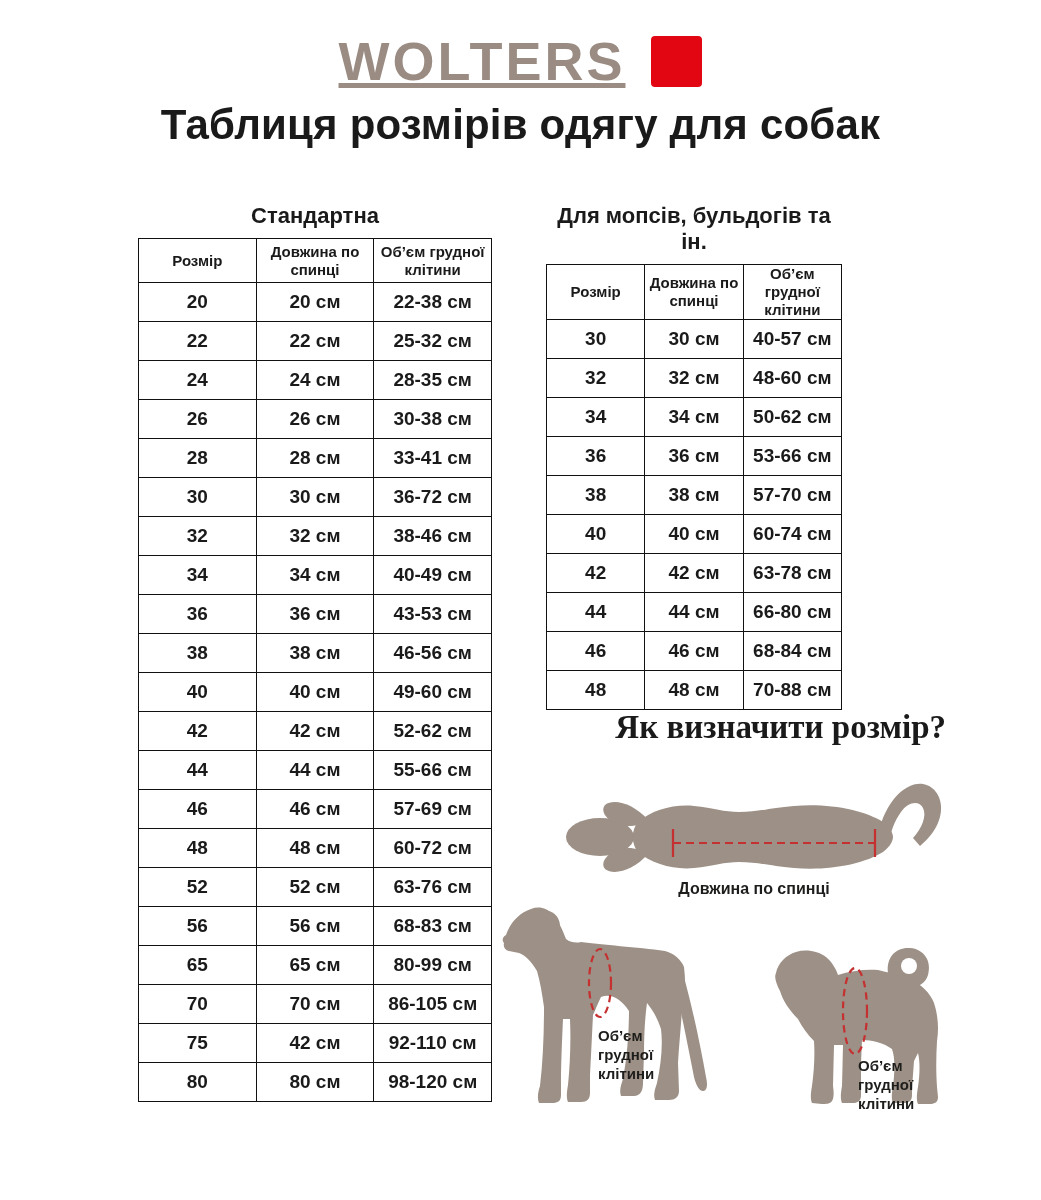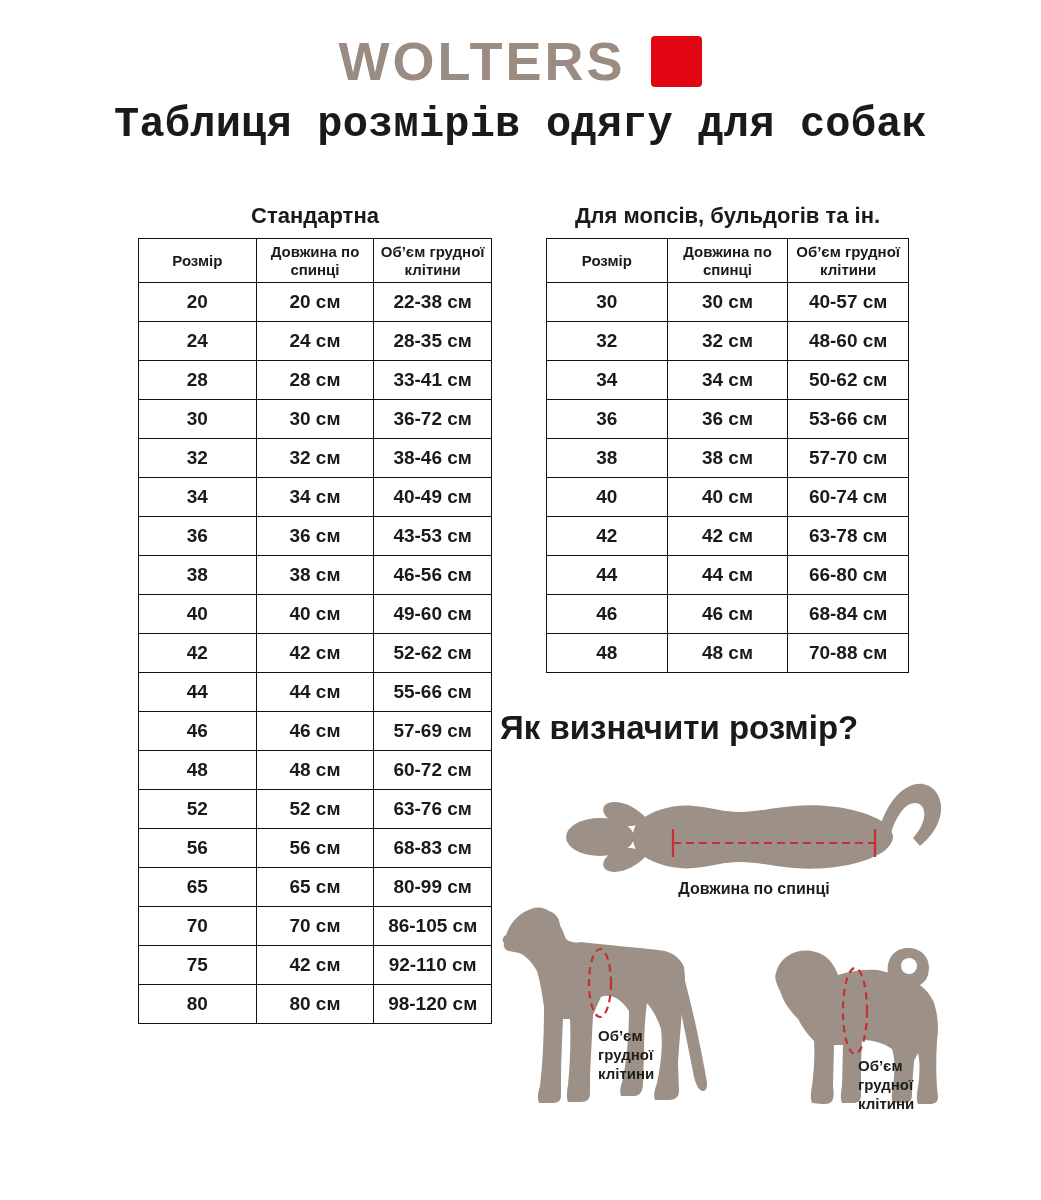--- a/index.html
+++ b/index.html
@@ -7,46 +7,46 @@
     width:1041px;height:1200px;position:relative;background:#ffffff;
     font-family:"Liberation Sans","DejaVu Sans",sans-serif;color:#1a1a1a;
     overflow:hidden;
   }
   .abs{position:absolute;}
   
   .logo-row{top:34px;left:0;width:100%;display:flex;justify-content:center;align-items:center;gap:26px;}
   .logo-text{font-size:54px;font-weight:bold;letter-spacing:3px;line-height:1;}
   .logo-square{width:51px;height:51px;border-radius:4px;}
   
-  .page-title{top:101px;left:0;width:100%;text-align:center;font-size:42px;font-weight:bold;letter-spacing:0.2px;font-family:Liberation Mono, monospace;}
+  .page-title{top:101px;left:0;width:100%;text-align:center;font-size:42px;font-weight:bold;letter-spacing:0.2px;}
   
   .col-left{left:102px;top:203px;width:354px;padding-left:36px;}
-  .col-right{left:546px;top:203px;width:363px;}
+  .col-right{left:546px;top:203px;width:296px;}
   .tbl-caption{text-align:center;font-size:22px;font-weight:bold;line-height:26px;margin:0 0 9px 0;}
   table.size-table{width:100%;border-collapse:collapse;table-layout:fixed;}
   table.size-table th,table.size-table td{
     border:1.5px solid #111;text-align:center;vertical-align:middle;
     font-weight:bold;padding:0 2px;
   }
   table.size-table th{height:43px;font-size:15px;line-height:18px;}
   table.size-table td{height:38px;font-size:19px;}
   
-  .guide-heading{left:500px;top:709px;width:446px;text-align:left;font-size:33px;font-weight:bold;}
+  .guide-heading{left:500px;top:709px;width:446px;text-align:right;font-size:33px;font-weight:bold;font-family:Liberation Serif, serif;}
   .diagram-label{font-weight:bold;color:#1d1d1b;}
   .back-label{left:634px;top:880px;width:240px;text-align:center;font-size:16px;}
   .chest-label{font-size:15px;line-height:19px;width:62px;text-align:left;}
   .chest-label-1{left:598px;top:1026px;}
   .chest-label-2{left:858px;top:1056px;}
   svg{display:block;}
 </style>
 </head>
 <body>
 
 <div class="abs logo-row">
-  <div class="logo-text" style="color: rgb(154, 140, 130);">WOLTERS</div>
+  <div class="logo-text" style="color: rgb(154, 140, 130); text-decoration: underline;">WOLTERS</div>
   <div class="logo-square" style="background: rgb(226, 6, 19);"></div>
 </div>
 
 <div class="abs page-title">Таблиця розмірів одягу для собак</div>
 
 <div class="abs col-left">
   <div class="tbl-caption">Стандартна</div>
   <table class="size-table">
     <thead>
       <tr>
@@ -55,23 +55,33 @@
         <th>Об’єм грудної клітини</th>
       </tr>
     </thead>
     <tbody>
         <tr>
           <td>20</td>
           <td>20 см</td>
           <td>22-38 см</td>
         </tr>
         <tr>
+          <td>22</td>
+          <td>22 см</td>
+          <td>25-32 см</td>
+        </tr>
+        <tr>
           <td>24</td>
           <td>24 см</td>
           <td>28-35 см</td>
+        </tr>
+        <tr>
+          <td>26</td>
+          <td>26 см</td>
+          <td>30-38 см</td>
         </tr>
         <tr>
           <td>28</td>
           <td>28 см</td>
           <td>33-41 см</td>
         </tr>
         <tr>
           <td>30</td>
           <td>30 см</td>
           <td>36-72 см</td>

